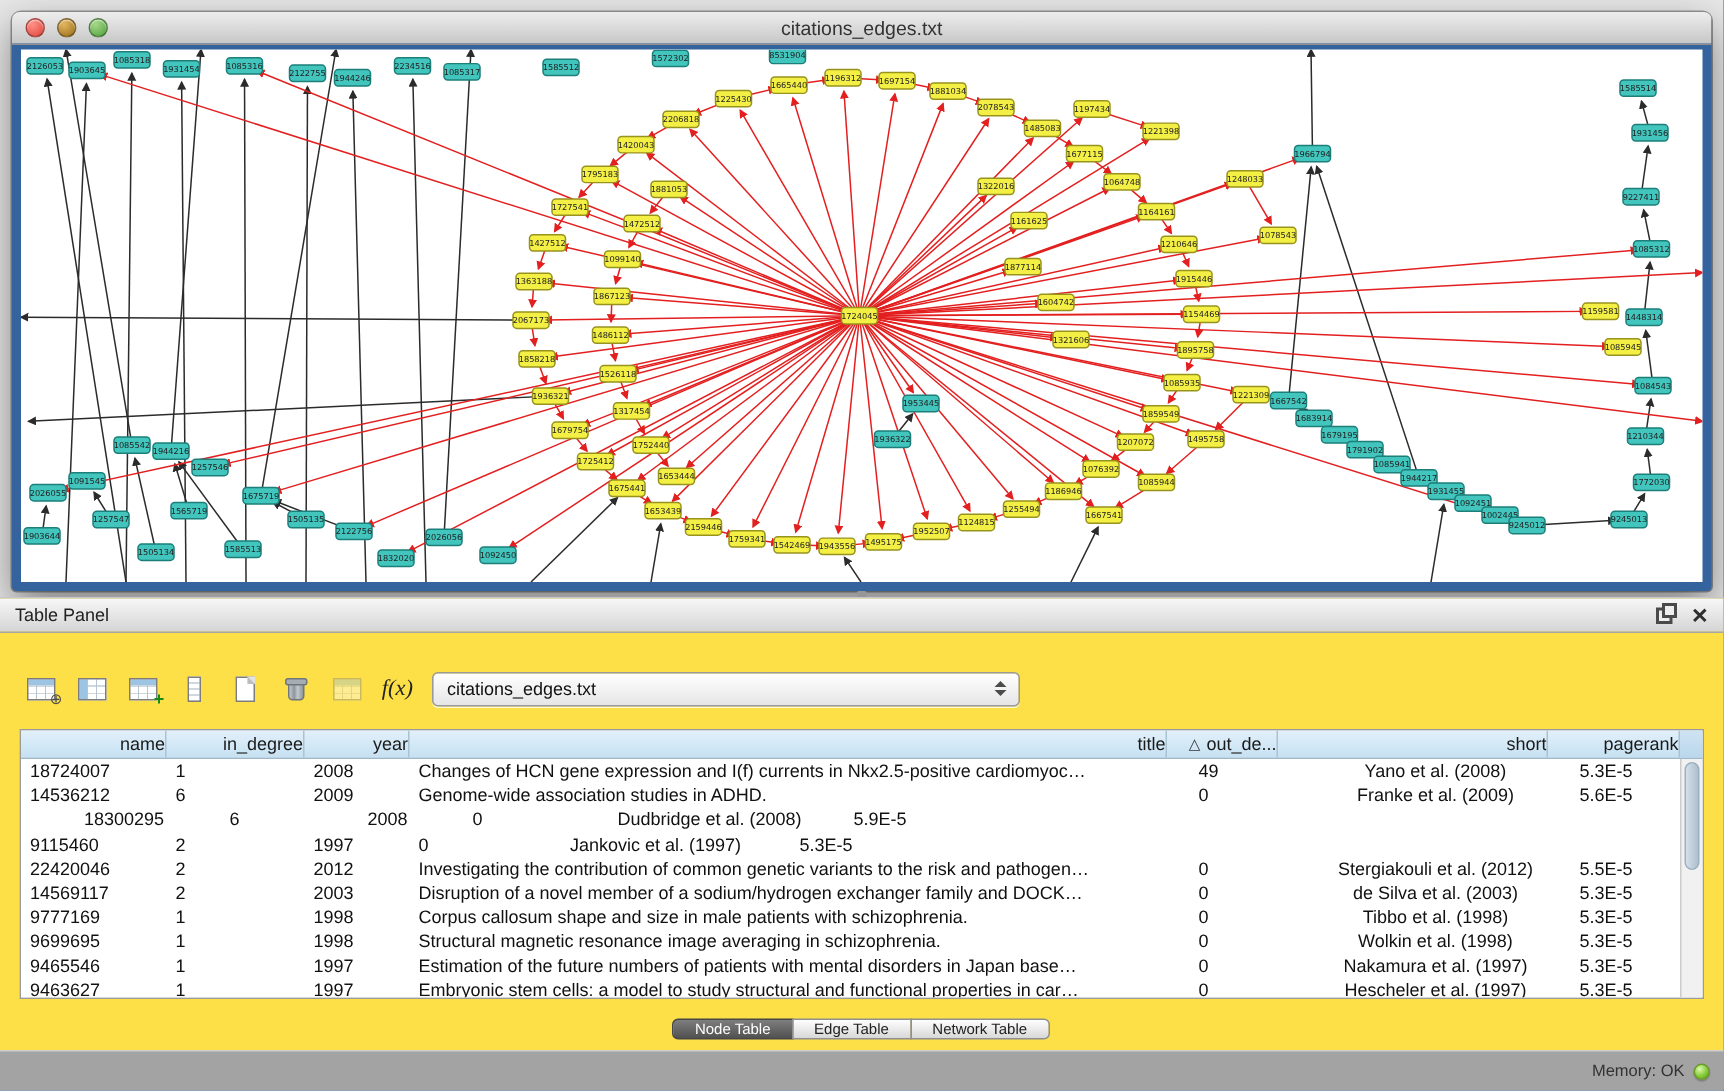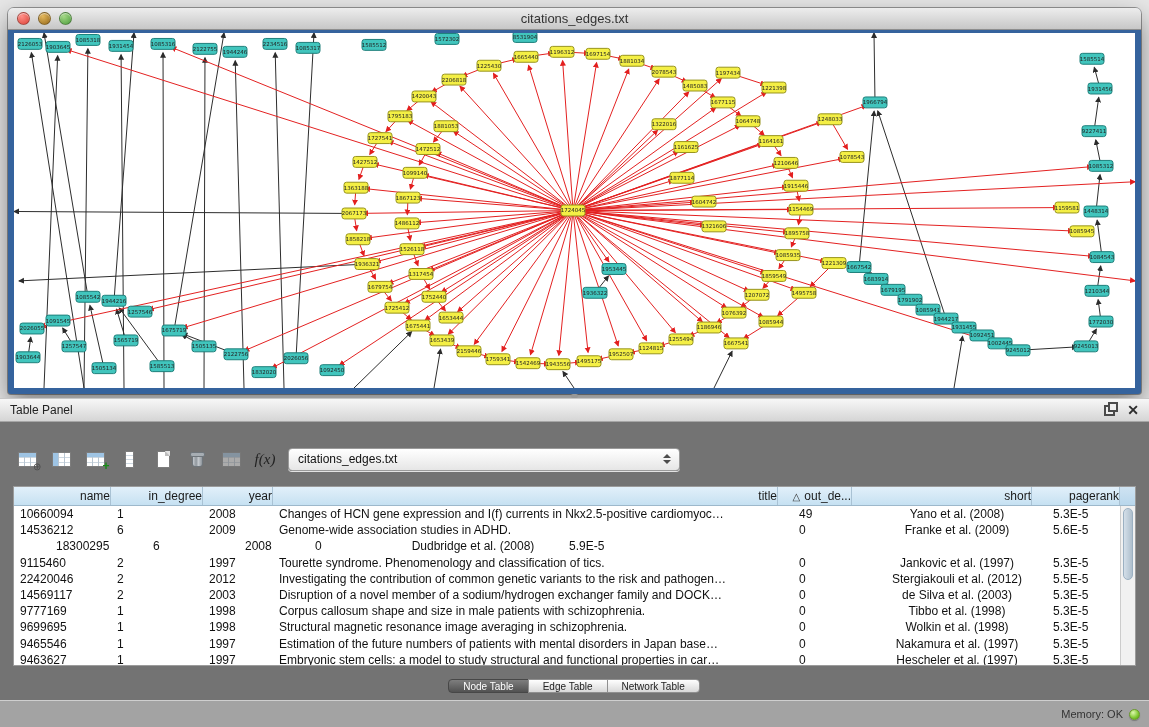--- a/index.html
+++ b/index.html
@@ -22,21 +22,21 @@
   .edge-black{stroke:#2b2b2b;stroke-width:1}
   .edge-red{stroke:#e31f1f;stroke-width:1}
   .node-y{fill:#f4ef45;stroke:#97931d;stroke-width:1}
   .node-t{fill:#41c5bd;stroke:#1d7f7a;stroke-width:1}
   .node-label{font-size:5.5px;fill:#222;font-family:"DejaVu Sans",sans-serif}
 
   
   .splitter-dot{position:absolute;left:571px;top:394px;width:7px;height:4px;border-radius:2px;background:#979797}
 
   
-  .table-panel{position:absolute;left:0;top:398px;width:1149px;height:302px;background:#737373}
+  .table-panel{position:absolute;left:0;top:398px;width:1149px;height:302px;background:#fde047}
   .panel-header{height:24px;background:linear-gradient(#f7f7f7,#d5d5d5);border-top:1px solid #c6c6c6;
     border-bottom:1px solid #a6a6a6;display:flex;align-items:center;padding:0 10px}
   .panel-title{font-size:12px;color:#222}
   .header-actions{margin-left:auto;display:flex;gap:12px;align-items:center}
   .float-icon{width:11px;height:11px;border:2px solid #4a4a4a;position:relative;background:#eee}
   .float-icon::before{content:'';position:absolute;right:-5px;top:-5px;width:6px;height:6px;border:2px solid #4a4a4a;background:#eee}
   .close-icon{font-size:14px;font-weight:bold;color:#2e2e2e;line-height:1;cursor:default}
   .panel-body{position:absolute;left:0;top:25px;right:0;bottom:0}
 
   
@@ -842,21 +842,21 @@
           <div class="th" style="width: 180px;">
             <span>short</span>
           </div>
           <div class="th" style="width: 88px;">
             <span>pagerank</span>
           </div>
           <div class="th filler" style="width: 15px;"></div>
         </div>
       <div class="tbody" id="tbody">
           <div class="tr">
-            <div class="td" style="width: 97px;">10660094</div>
+            <div class="td" style="width: 97px;">18724007</div>
             <div class="td" style="width: 92px;">1</div>
             <div class="td" style="width: 70px;">2008</div>
             <div class="td" style="flex: 1 1 0%;">Changes of HCN gene expression and I(f) currents in Nkx2.5-positive cardiomyoc…</div>
             <div class="td" style="width: 74px;">49</div>
             <div class="td center" style="width: 180px;">Yano et al. (2008)</div>
             <div class="td" style="width: 88px;">5.3E-5</div>
           </div>
           <div class="tr">
             <div class="td" style="width: 97px;">14536212</div>
             <div class="td" style="width: 92px;">6</div>
@@ -871,21 +871,20 @@
             <div class="td" style="width: 92px;">6</div>
             <div class="td" style="width: 70px;">2008</div>
             <div class="td" style="width: 74px;">0</div>
             <div class="td center" style="width: 180px;">Dudbridge et al. (2008)</div>
             <div class="td" style="width: 88px;">5.9E-5</div>
           </div>
           <div class="tr">
             <div class="td" style="width: 97px;">9115460</div>
             <div class="td" style="width: 92px;">2</div>
             <div class="td" style="width: 70px;">1997</div>
-            <div class="td" style="flex: 1 1 0%;">Tourette syndrome. Phenomenology and classification of tics.</div>
             <div class="td" style="width: 74px;">0</div>
             <div class="td center" style="width: 180px;">Jankovic et al. (1997)</div>
             <div class="td" style="width: 88px;">5.3E-5</div>
           </div>
           <div class="tr">
             <div class="td" style="width: 97px;">22420046</div>
             <div class="td" style="width: 92px;">2</div>
             <div class="td" style="width: 70px;">2012</div>
             <div class="td" style="flex: 1 1 0%;">Investigating the contribution of common genetic variants to the risk and pathogen…</div>
             <div class="td" style="width: 74px;">0</div>

